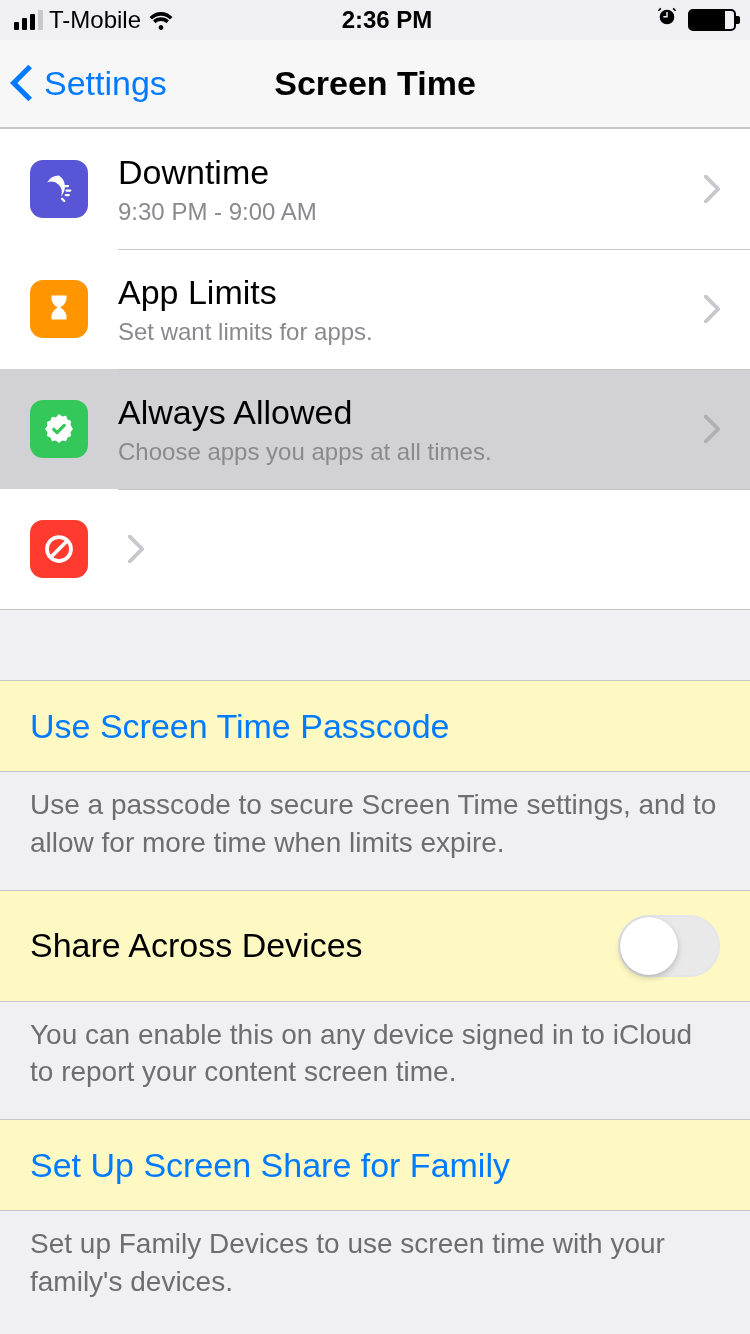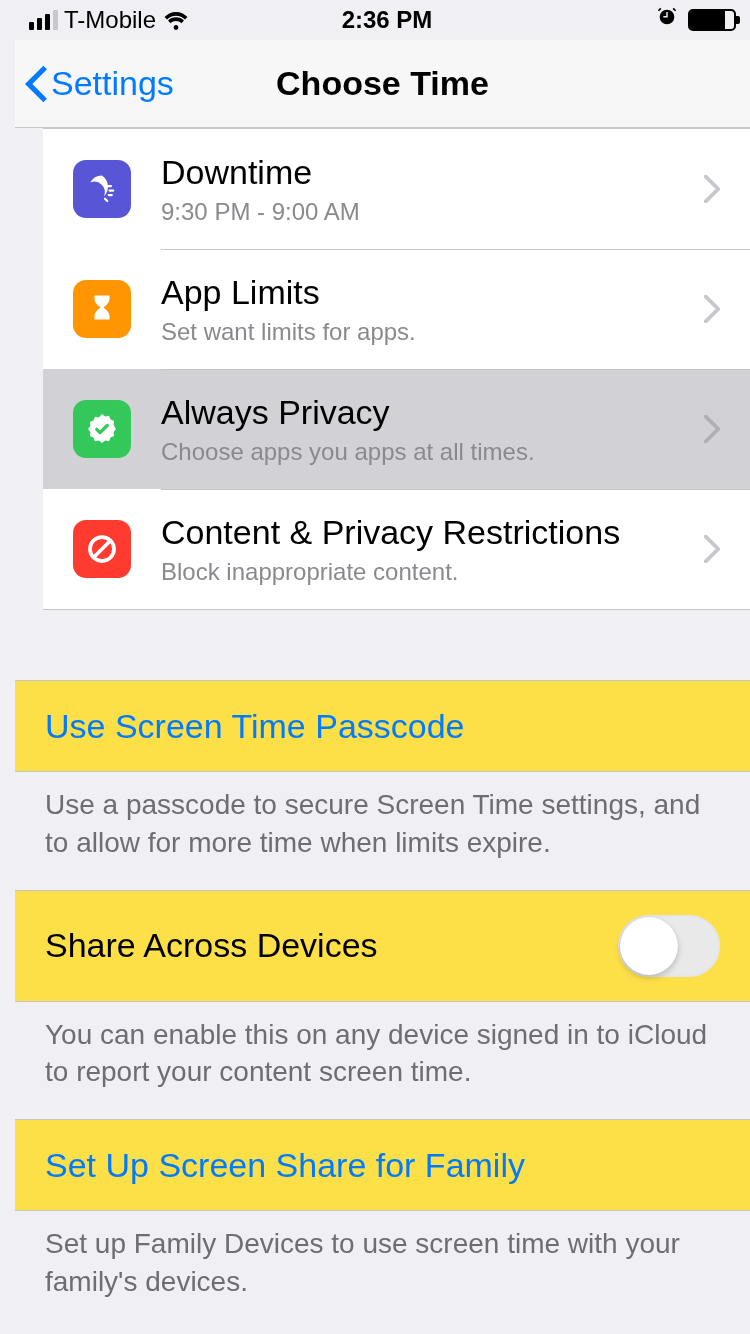--- a/index.html
+++ b/index.html
@@ -1,58 +1,58 @@
 <!DOCTYPE html>
 <html><head>
 <meta charset="utf-8">
 <style>
   * { box-sizing: border-box; margin: 0; padding: 0; }
   html, body { width: 750px; height: 1334px; font-family: -apple-system, "Helvetica Neue", Helvetica, Arial, sans-serif; background: #efeff4; overflow: hidden; }
-  .screen { width: 750px; height: 1334px; background: #efeff4; position: relative; padding-left: 15px; }
+  .screen { width: 750px; height: 1334px; background: #efeff4; position: relative; }
 
   
   .status-bar { height: 40px; display: flex; align-items: center; justify-content: space-between; padding: 0 14px; font-size: 24px; font-weight: 600; color: #000; }
   .status-left { display: flex; align-items: center; gap: 6px; }
   .signal-bars { display: flex; align-items: flex-end; gap: 3px; }
   .signal-bars span { width: 5px; background: #000; display: block; border-radius: 1px; }
   .signal-bars span:nth-child(1){height:8px;}
   .signal-bars span:nth-child(2){height:12px;}
   .signal-bars span:nth-child(3){height:16px;}
   .signal-bars span:nth-child(4){height:20px; background:#c7c7cc;}
   .carrier { font-size: 24px; font-weight: 400; }
   .wifi-icon svg { width: 28px; height: 22px; display: block; }
   .status-center { position: absolute; left: 50%; transform: translateX(-50%); font-weight: 600; margin-left: 12px; }
   .status-right { display: flex; align-items: center; gap: 10px; }
   .battery { width: 48px; height: 22px; border: 2px solid #000; border-radius: 5px; position: relative; }
   .battery::after { content:""; position:absolute; right:-6px; top:5px; width:4px; height:8px; background:#000; border-radius:0 2px 2px 0;}
   .battery .fill { background:#000; height:100%; width:80%; border-radius:2px 0 0 2px;}
 
   
   .nav-bar { height: 88px; border-bottom: 1px solid #c6c6c8; display: flex; align-items: center; position: relative; padding: 0 10px; background: #f7f7f8; }
-  .nav-back { display: flex; align-items: flex-end; color: #007aff; font-size: 34px; }
+  .nav-back { display: flex; align-items: flex-start; color: #007aff; font-size: 34px; gap: 8px; }
   .nav-back svg { width: 22px; height: 38px; margin-right: 4px; }
   .nav-title { position: absolute; left: 50%; transform: translateX(-50%); font-size: 34px; font-weight: 600; }
 
   
-  .group { background: #fff; border-top: 1px solid #c6c6c8; border-bottom: 1px solid #c6c6c8; margin-left: 28px; }
+  .group { background: #fff; border-top: 1px solid #c6c6c8; border-bottom: 1px solid #c6c6c8; }
   .cell { display: flex; align-items: center; padding: 20px 30px 20px 30px; position: relative; min-height: 120px; }
   .cell.selected { background: #d1d1d6; }
   .cell + .cell .sep, .cell .sep { position:absolute; top:0; left:118px; right:0; height:1px; background:#c6c6c8; }
   .cell:first-child .sep { display:none; }
   .icon-box { width: 58px; height: 58px; border-radius: 13px; display:flex; align-items:center; justify-content:center; flex: 0 0 58px; margin-right: 30px; }
   .icon-box svg { width: 36px; height: 36px; }
   .cell-body { flex:1; display:flex; flex-direction:column; gap:6px; }
   .cell-title { font-size: 34px; color:#000; }
   .cell-sub { font-size: 24px; color:#8a8a8e; }
   .chevron { color:#c7c7cc; flex:0 0 auto; margin-left: 10px; }
   .chevron svg { width: 16px; height: 28px; display:block; }
 
   .spacer { height: 70px; }
 
-  .single-cell { background:#fde047; border-top:1px solid #c6c6c8; border-bottom:1px solid #c6c6c8; padding: 24px 30px; display:flex; align-items:center; justify-content:space-between; min-height: 92px;}
+  .single-cell { background:#fef9c3; border-top:1px solid #c6c6c8; border-bottom:1px solid #c6c6c8; padding: 24px 30px; display:flex; align-items:center; justify-content:space-between; min-height: 92px;}
   .link-text { color:#007aff; font-size: 34px; }
   .plain-text { color:#000; font-size: 34px; }
 
   .footer-text { padding: 14px 30px 28px 30px; font-size: 28px; color:#6d6d72; line-height: 1.35; }
 
   
   .toggle { width: 102px; height: 62px; border-radius: 31px; background:#e9e9ea; border:2px solid #e5e5ea; position:relative; }
   .toggle .knob { position:absolute; top:0px; left:0px; width:58px; height:58px; background:#fff; border-radius:50%; box-shadow: 0 3px 6px rgba(0,0,0,0.2), 0 0 1px rgba(0,0,0,0.15); }
 
   
@@ -93,21 +93,21 @@
   </div>
 </div>
 
 <div class="nav-bar">
   <div class="nav-back">
     <svg viewBox="0 0 12 20">
           <path d="M10 0 0 10l10 10 2-2-8-8 8-8z" fill="#007aff"></path>
         </svg>
     <span>Settings</span>
   </div>
-  <div class="nav-title">Choose Time</div>
+  <div class="nav-title">Screen Time</div>
 </div>
 
 <div class="group">
 
   <div class="cell">
 
     <div class="icon-box bg-purple">
       <svg viewBox="0 0 24 24">
             <path fill="#fff" d="M12 3a9 9 0 0 0-7.9 4.7 7 7 0 0 1 9.2 9.2A9 9 0 0 0 12 3z"></path>
             <g stroke="#fff" stroke-width="1.5" stroke-linecap="round">
@@ -146,41 +146,37 @@
 
   <div class="cell selected">
     <div class="sep"></div>
     <div class="icon-box bg-green">
       <svg viewBox="0 0 24 24">
             <path fill="#fff" d="M12 2l2.1 1.6 2.6-.4 1 2.4 2.4 1-.4 2.6L21.3 12l-1.6 2.1.4 2.6-2.4 1-1 2.4-2.6-.4L12 21.3l-2.1-1.6-2.6.4-1-2.4-2.4-1 .4-2.6L2.7 12l1.6-2.1-.4-2.6 2.4-1 1-2.4 2.6.4z"></path>
             <path d="M8.5 12.2l2.2 2.2 4.8-4.8" stroke="#34c759" stroke-width="2.2" fill="none" stroke-linecap="round" stroke-linejoin="round"></path>
           </svg>
     </div>
     <div class="cell-body">
-      <div class="cell-title">Always Privacy</div>
+      <div class="cell-title">Always Allowed</div>
       <div class="cell-sub">Choose apps you apps at all times.</div>
     </div>
     <div class="chevron">
           <svg viewBox="0 0 10 18">
             <path d="M1 1l8 8-8 8" stroke="#b0b0b4" stroke-width="2.5" fill="none" stroke-linecap="round" stroke-linejoin="round"></path>
           </svg>
         </div>
   </div>
 
   <div class="cell">
     <div class="sep"></div>
     <div class="icon-box bg-red">
       <svg viewBox="0 0 24 24">
             <circle cx="12" cy="12" r="8" fill="none" stroke="#fff" stroke-width="2.5"></circle>
             <line x1="7" y1="17" x2="17" y2="7" stroke="#fff" stroke-width="2.5"></line>
           </svg>
-    </div>
-    <div class="cell-body">
-      <div class="cell-title">Content &amp; Privacy Restrictions</div>
-      <div class="cell-sub">Block inappropriate content.</div>
     </div>
     <div class="chevron">
           <svg viewBox="0 0 10 18">
             <path d="M1 1l8 8-8 8" stroke="#c7c7cc" stroke-width="2.5" fill="none" stroke-linecap="round" stroke-linejoin="round"></path>
           </svg>
         </div>
   </div>
 
 </div>
 

